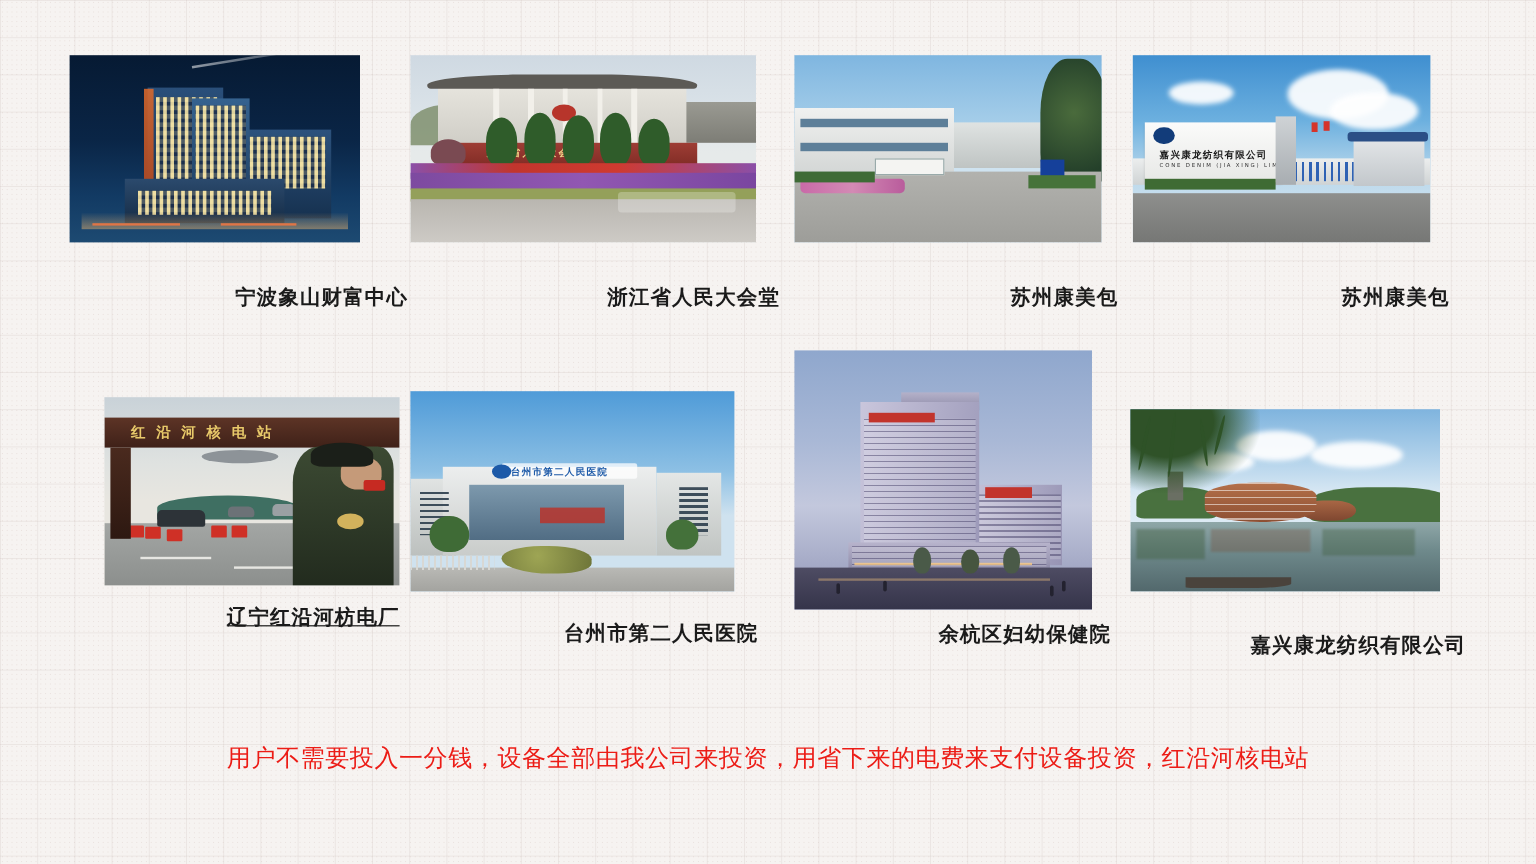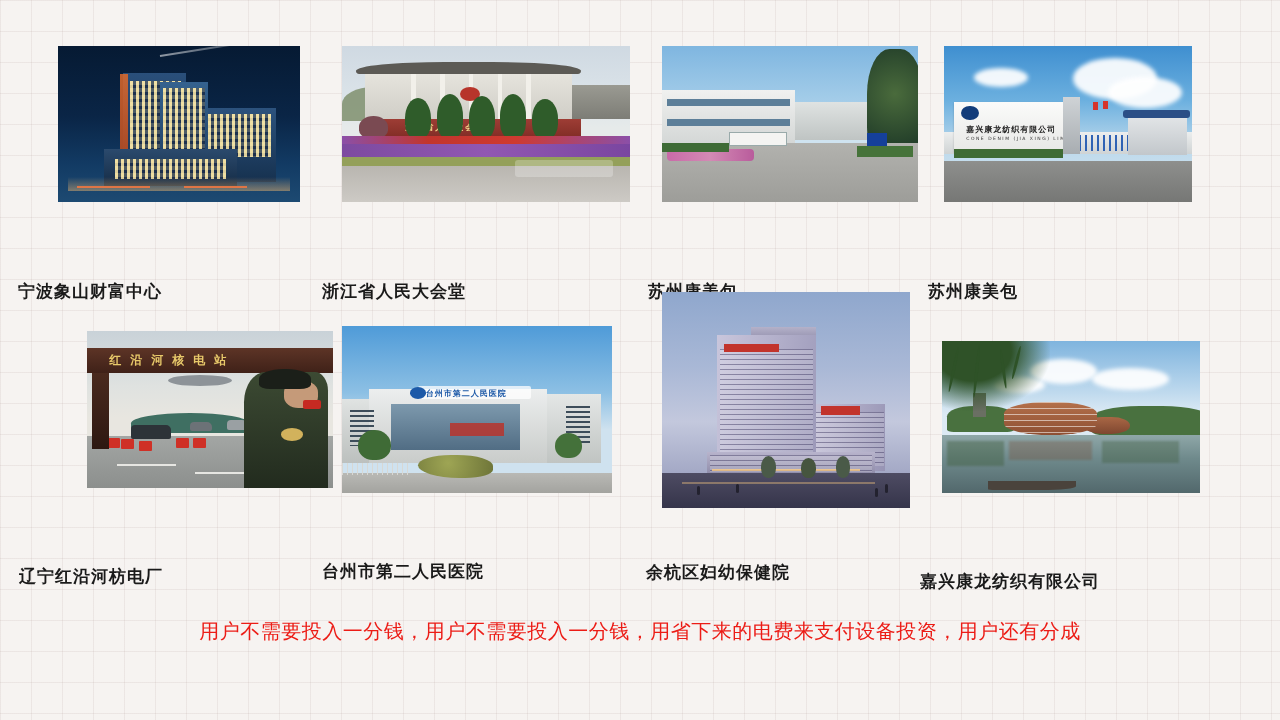--- a/index.html
+++ b/index.html
@@ -11,25 +11,24 @@
       linear-gradient(to bottom, rgba(186,170,164,0.18) 1px, transparent 1px),
       radial-gradient(rgba(205,180,175,0.30) 0.6px, transparent 0.7px);
     background-size:31px 31px, 31px 31px, 4px 4px;
     font-family:"Liberation Sans", sans-serif;
     position:relative;
   }
   .slide{position:absolute;inset:0;}
   .card{position:absolute;}
   .photo{position:absolute;overflow:hidden;background:#cfd6dd;}
   .caption{
-    position:absolute;text-align:left;
+    position:absolute;text-align:right;
     font-weight:bold;color:#1a1a1a;
     font-size:17px;letter-spacing:1px;white-space:nowrap;
     font-family:"DejaVu Sans","Liberation Sans",sans-serif;
-    margin-top:44px;
   }
   .footnote{
     position:absolute;left:0;right:0;top:618px;text-align:center;
     color:#ec1c16;font-size:20px;letter-spacing:0.5px;white-space:nowrap;
     font-family:"DejaVu Serif","Liberation Serif",serif;
   }
   .ground{position:absolute;left:0;right:0;bottom:0;}
   .blk{position:absolute;}
   .cloud{position:absolute;background:#ffffff;border-radius:50%;filter:blur(2px);opacity:.92;}
   .lit{position:absolute;background-size:6px 7px;
@@ -262,21 +261,21 @@
       <div class="txtimg archtxt">红沿河核电站</div>
       <div class="ellipse"></div>
       <div class="leg" style="left:2%;"></div>
       <div class="leg" style="left:84%;"></div>
       <div class="guard"></div>
       <div class="face"></div>
       <div class="cap"></div>
       <div class="badge"></div>
       <div class="emblem"></div>
     </div>
-    <div class="caption" style="left:-34px;top:190px;width:314px;">辽宁红沿河枋电厂</div>
+    <div class="caption" style="left:-34px;top:172px;width:314px;text-decoration:underline;">辽宁红沿河枋电厂</div>
   </div>
 
   <div class="card" style="left:342px;top:326px;">
     <div class="photo" id="img6" style="left:0;top:0;width:270px;height:167px;">
       <div class="wingL"></div>
       <div class="wingR"></div>
       <div class="main"></div>
       <div class="glass"></div>
       <div class="louver" style="left:3%;top:50%;width:9%;height:22%;"></div>
       <div class="louver" style="right:8%;top:48%;width:9%;height:24%;"></div>
@@ -339,15 +338,15 @@
       <div class="willow"></div>
       <div class="frond" style="left:6%;top:4%;width:3px;height:46px;transform:rotate(12deg);"></div>
       <div class="frond" style="left:14%;top:2%;width:3px;height:54px;transform:rotate(6deg);"></div>
       <div class="frond" style="left:22%;top:5%;width:3px;height:40px;transform:rotate(-8deg);"></div>
       <div class="frond" style="left:30%;top:3%;width:3px;height:34px;transform:rotate(14deg);"></div>
       <div class="boat"></div>
     </div>
     <div class="caption" style="left:-22px;top:185px;width:302px;">嘉兴康龙纺织有限公司</div>
   </div>
 
-  <div class="footnote">用户不需要投入一分钱，用户不需要投入一分钱，用省下来的电费来支付设备投资，用户还有分成</div>
+  <div class="footnote">用户不需要投入一分钱，设备全部由我公司来投资，用省下来的电费来支付设备投资，红沿河核电站</div>
 
 </div>
 
 </body></html>

